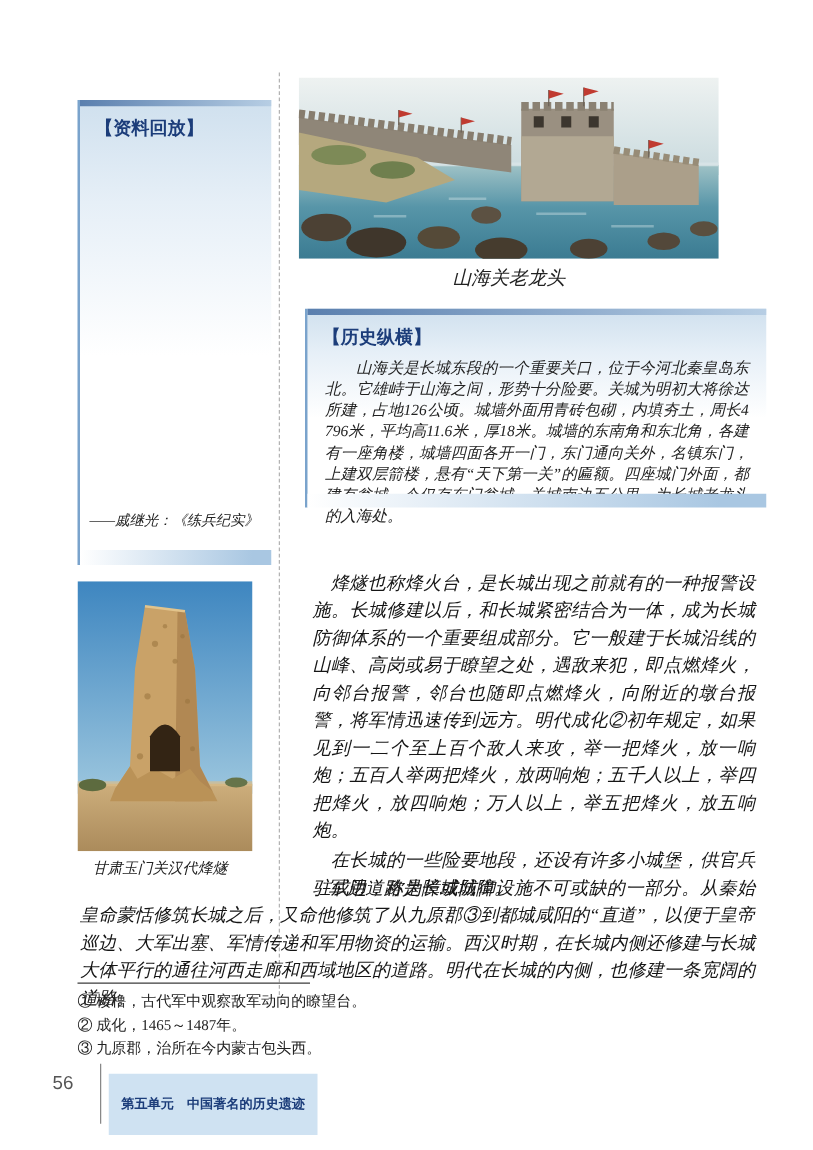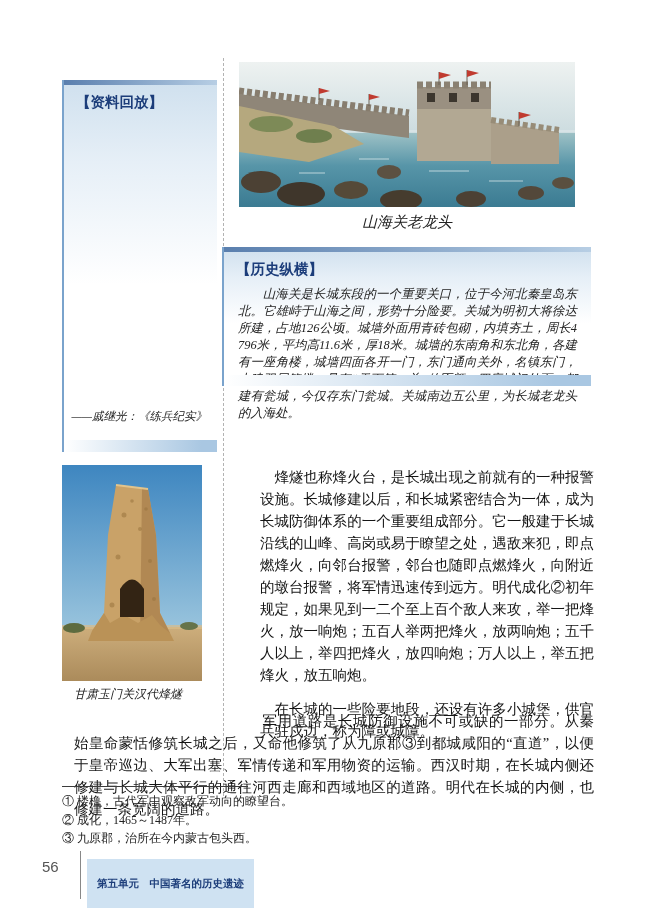--- a/index.html
+++ b/index.html
@@ -19,37 +19,37 @@
     background:linear-gradient(90deg,#ffffff 0%,var(--box-bar-blue,#a9c7e2) 90%);}
   .box-title{
     margin:13px 0 0 12px;font-family:Liberation Mono, monospace;
     font-weight:bold;font-size:14.5px;color:var(--accent-navy,#1c3d7a);
   }
   .kai{font-style:italic;color:#222;}
   #resource-box{left:62px;top:80px;width:155px;height:372px;}
   #resource-quote{margin:9px 12px 0 12px;font-size:12px;line-height:19px;
     text-indent:2em;text-align:justify;}
   #resource-attribution{position:absolute;right:10px;bottom:17px;font-size:11.5px;}
-  #history-box{left:222px;top:247px;width:369px;height:139px;}
+  #history-box{left:244px;top:247px;width:369px;height:159px;}
   #history-box .box-bottombar{height:11px;}
   #history-text{margin:7px 14px 0 14px;font-size:12.4px;line-height:17px;
     text-indent:2em;text-align:justify;}
   
   #col-divider{position:absolute;left:223px;top:58px;height:738px;width:0;
     border-left:1px dashed var(--divider-gray,#b3b3b3);}
   
   figure{margin:0;padding:0;position:absolute;}
   figure svg{display:block;}
   figcaption{text-align:center;margin-top:6px;font-size:15px;}
   #photo-laolongtou{left:239px;top:62px;width:336px;}
   #photo-fengsui{left:62px;top:465px;width:132px;}
   #photo-fengsui figcaption{font-size:12px;margin-top:5px;}
   
   .bodytext{font-size:14.5px;line-height:22px;text-align:justify;color:#151515;}
-  .bodytext p{margin:12px;text-indent:1em;}
+  .bodytext p{margin:2px;text-indent:1em;font-style:italic;}
   #main-p12{position:absolute;left:248px;top:454px;width:358px;}
   #main-p3{position:absolute;left:62px;top:698px;width:544px;}
   .p3-spacer{float:left;width:186px;height:22px;}
   
   #footnote-rule{position:absolute;left:62px;top:786px;width:186px;height:0;
     border-top:1px solid #3c3c3c;}
   #footnotes{position:absolute;left:62px;top:792px;width:544px;
     font-size:12px;line-height:18.5px;color:#222;}
   
   #page-number{position:absolute;left:42px;top:858px;font-size:15px;color:#555;

